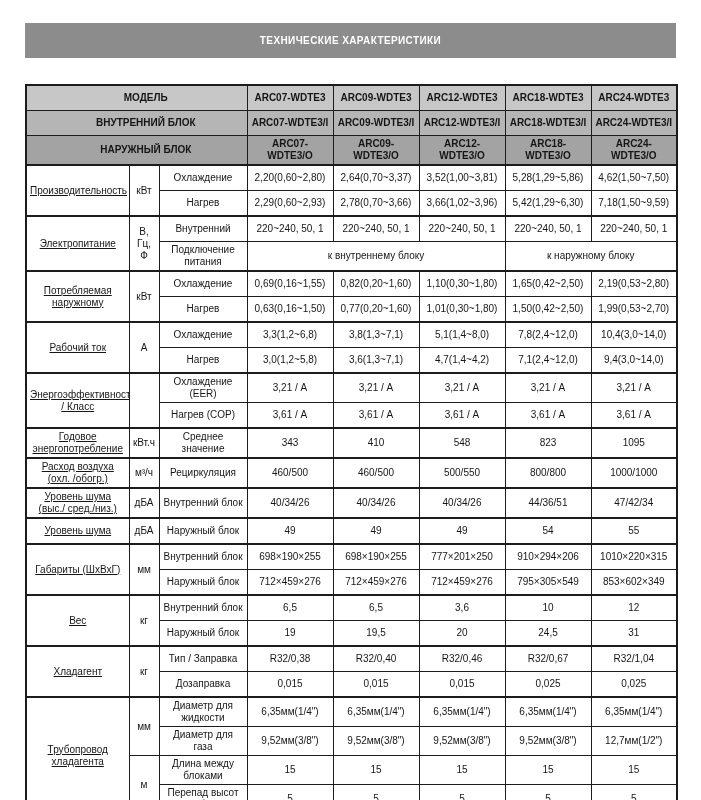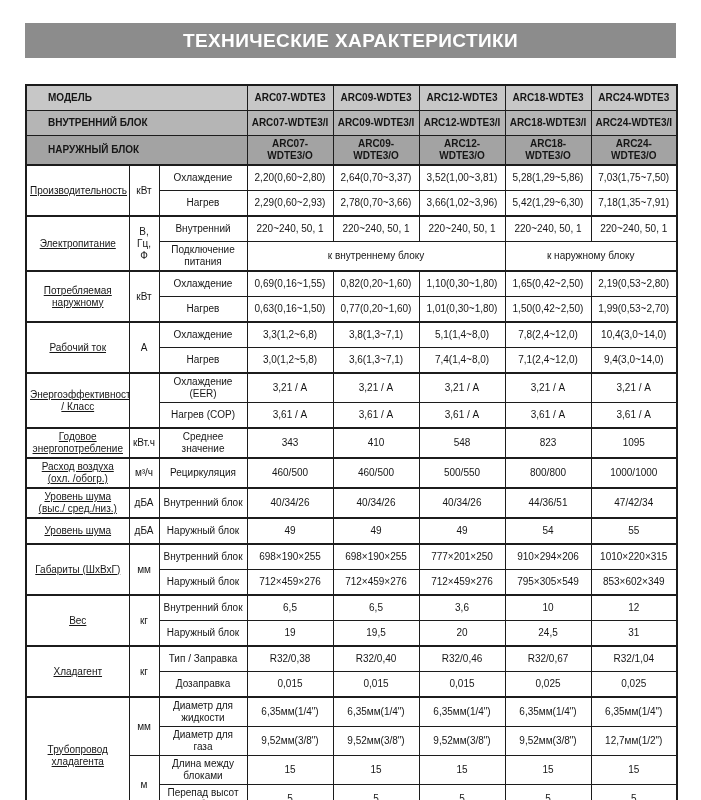--- a/index.html
+++ b/index.html
@@ -19,21 +19,21 @@
     margin: 23px 25px 0 25px;
     width: 651px;
     height: 35px;
     background: #8c8c8c;
     display: flex;
     align-items: center;
     justify-content: center;
   }
   .title-bar span {
     color: #ffffff;
-    font-size: 19px;
+    font-size: 10px;
     font-weight: bold;
     letter-spacing: 0.4px;
   }
   table.spec {
     margin: 26px 25px 0 25px;
     border-collapse: collapse;
     table-layout: fixed;
     width: 651px;
     border: 2px solid #1c1c1c;
   }
@@ -42,21 +42,21 @@
     font-size: 10px;
     line-height: 12px;
     padding: 2px 3px;
     height: 20px;
     text-align: center;
     vertical-align: middle;
     overflow: hidden;
   }
   
   tr.hdr td { font-weight: bold; }
-  tr.hdr td.hlabel { text-align: left; padding-left: 21px; }
+  tr.hdr td.hlabel { text-align: center; padding-left: 21px; }
   
   tr.grp td { border-top-width: 2px; }
   td.param { text-align: left; padding-left: 5px; text-decoration: underline; }
   td.sub   { text-align: left; padding-left: 5px; }
   td.unit  { text-align: center; padding-left: 1px; padding-right: 1px; }
 </style>
 </head>
 <body>
 
 <div class="page">
@@ -102,29 +102,29 @@
           <td>ARC24-WDTE3/O</td>
         </tr>
         <tr class="grp">
           <td rowspan="2" class="param">Производительность</td>
           <td rowspan="2" class="unit">кВт</td>
           <td class="sub">Охлаждение</td>
           <td>2,20(0,60~2,80)</td>
           <td>2,64(0,70~3,37)</td>
           <td>3,52(1,00~3,81)</td>
           <td>5,28(1,29~5,86)</td>
-          <td>7,03(1,75~7,50)</td>
+          <td>4,62(1,50~7,50)</td>
         </tr>
         <tr>
           <td class="sub">Нагрев</td>
           <td>2,29(0,60~2,93)</td>
           <td>2,78(0,70~3,66)</td>
           <td>3,66(1,02~3,96)</td>
           <td>5,42(1,29~6,30)</td>
-          <td>7,18(1,35~7,91)</td>
+          <td>7,18(1,50~9,59)</td>
         </tr>
         <tr class="grp">
           <td rowspan="2" class="param">Электропитание</td>
           <td rowspan="2" class="unit">В, Гц, Ф</td>
           <td class="sub">Внутренний</td>
           <td>220~240, 50, 1</td>
           <td>220~240, 50, 1</td>
           <td>220~240, 50, 1</td>
           <td>220~240, 50, 1</td>
           <td>220~240, 50, 1</td>
@@ -159,21 +159,21 @@
           <td>3,3(1,2~6,8)</td>
           <td>3,8(1,3~7,1)</td>
           <td>5,1(1,4~8,0)</td>
           <td>7,8(2,4~12,0)</td>
           <td>10,4(3,0~14,0)</td>
         </tr>
         <tr>
           <td class="sub">Нагрев</td>
           <td>3,0(1,2~5,8)</td>
           <td>3,6(1,3~7,1)</td>
-          <td>7,4(1,4~8,0)</td>
+          <td>4,7(1,4~4,2)</td>
           <td>7,1(2,4~12,0)</td>
           <td>9,4(3,0~14,0)</td>
         </tr>
         <tr class="grp">
           <td rowspan="2" class="param">Энергоэффективность / Класс</td>
           <td rowspan="2" class="unit"></td>
           <td class="sub">Охлаждение (EER)</td>
           <td>3,21 / А</td>
           <td>3,21 / А</td>
           <td>3,21 / А</td>

